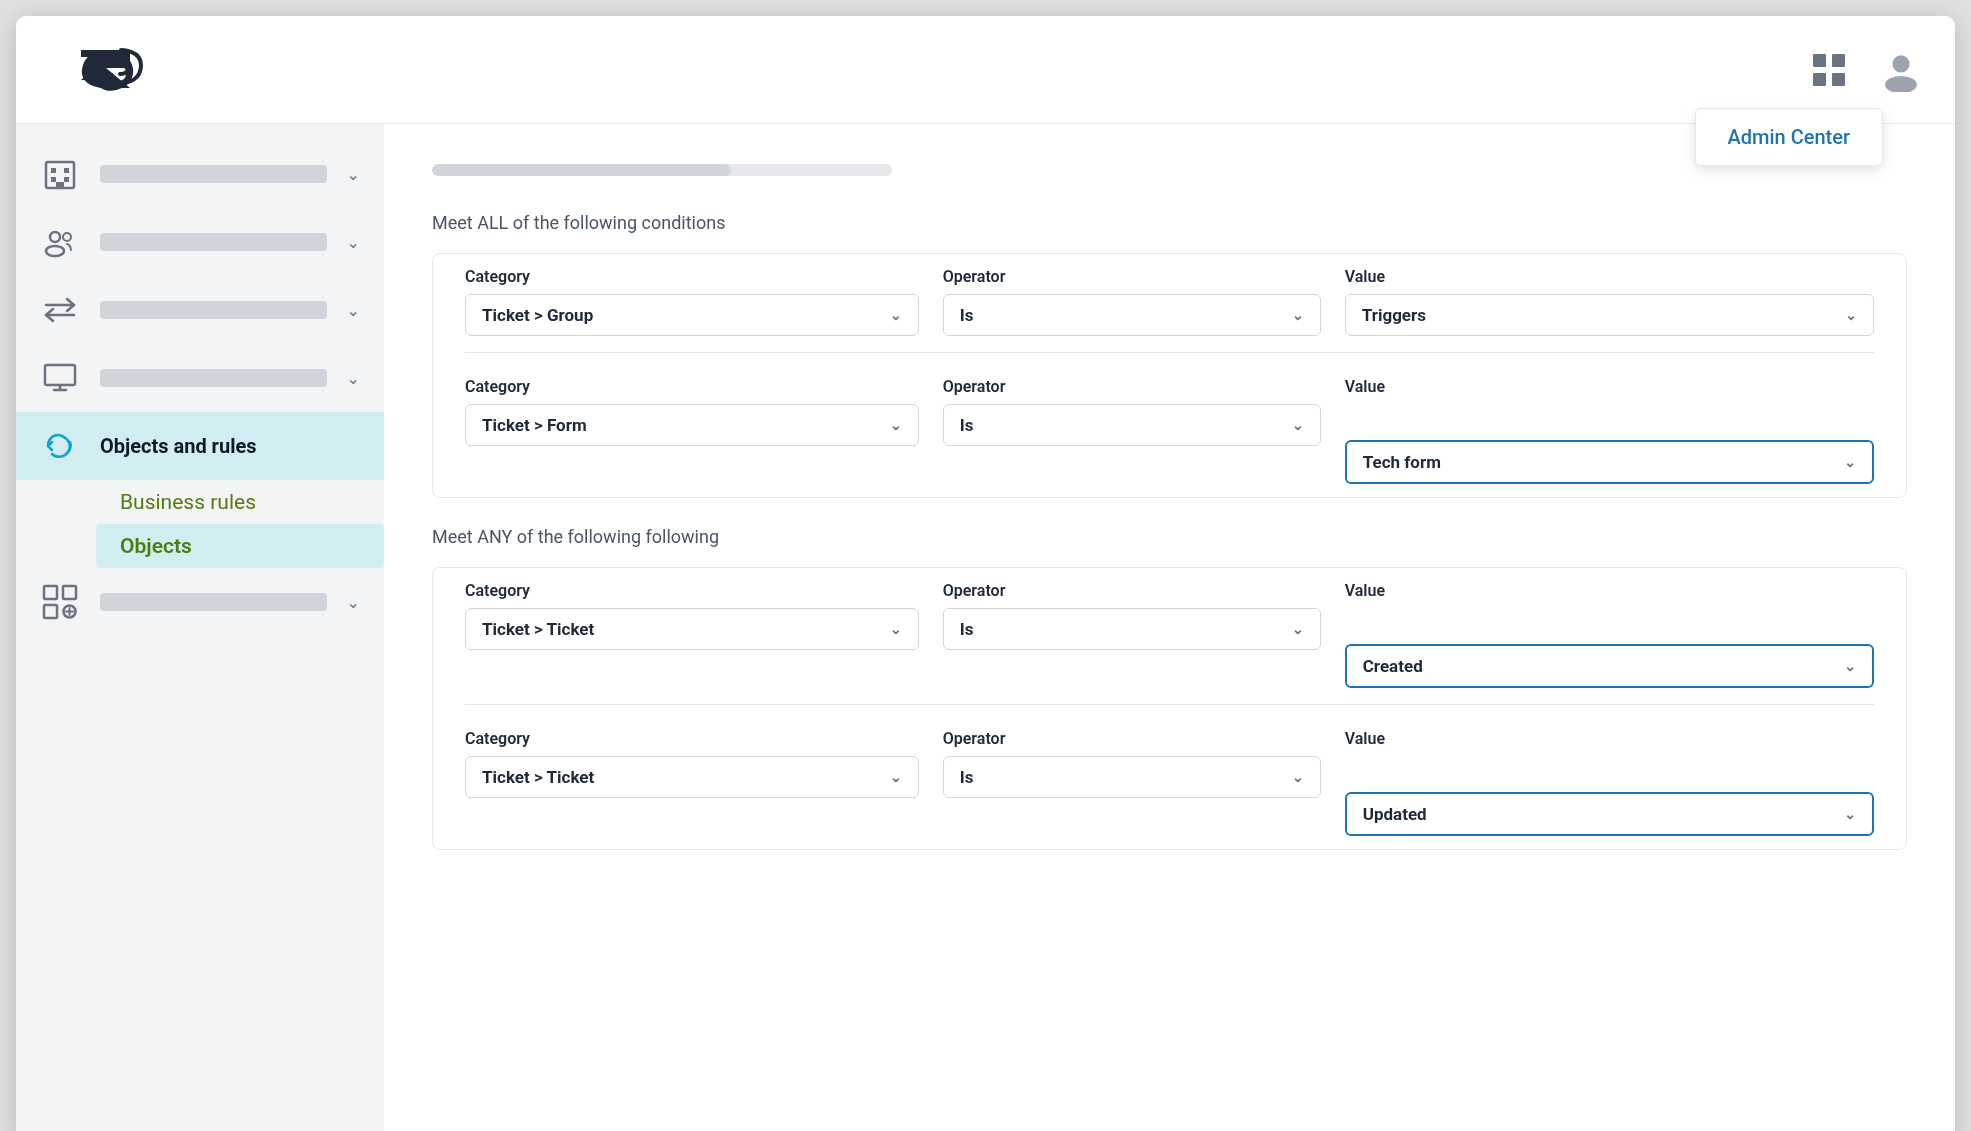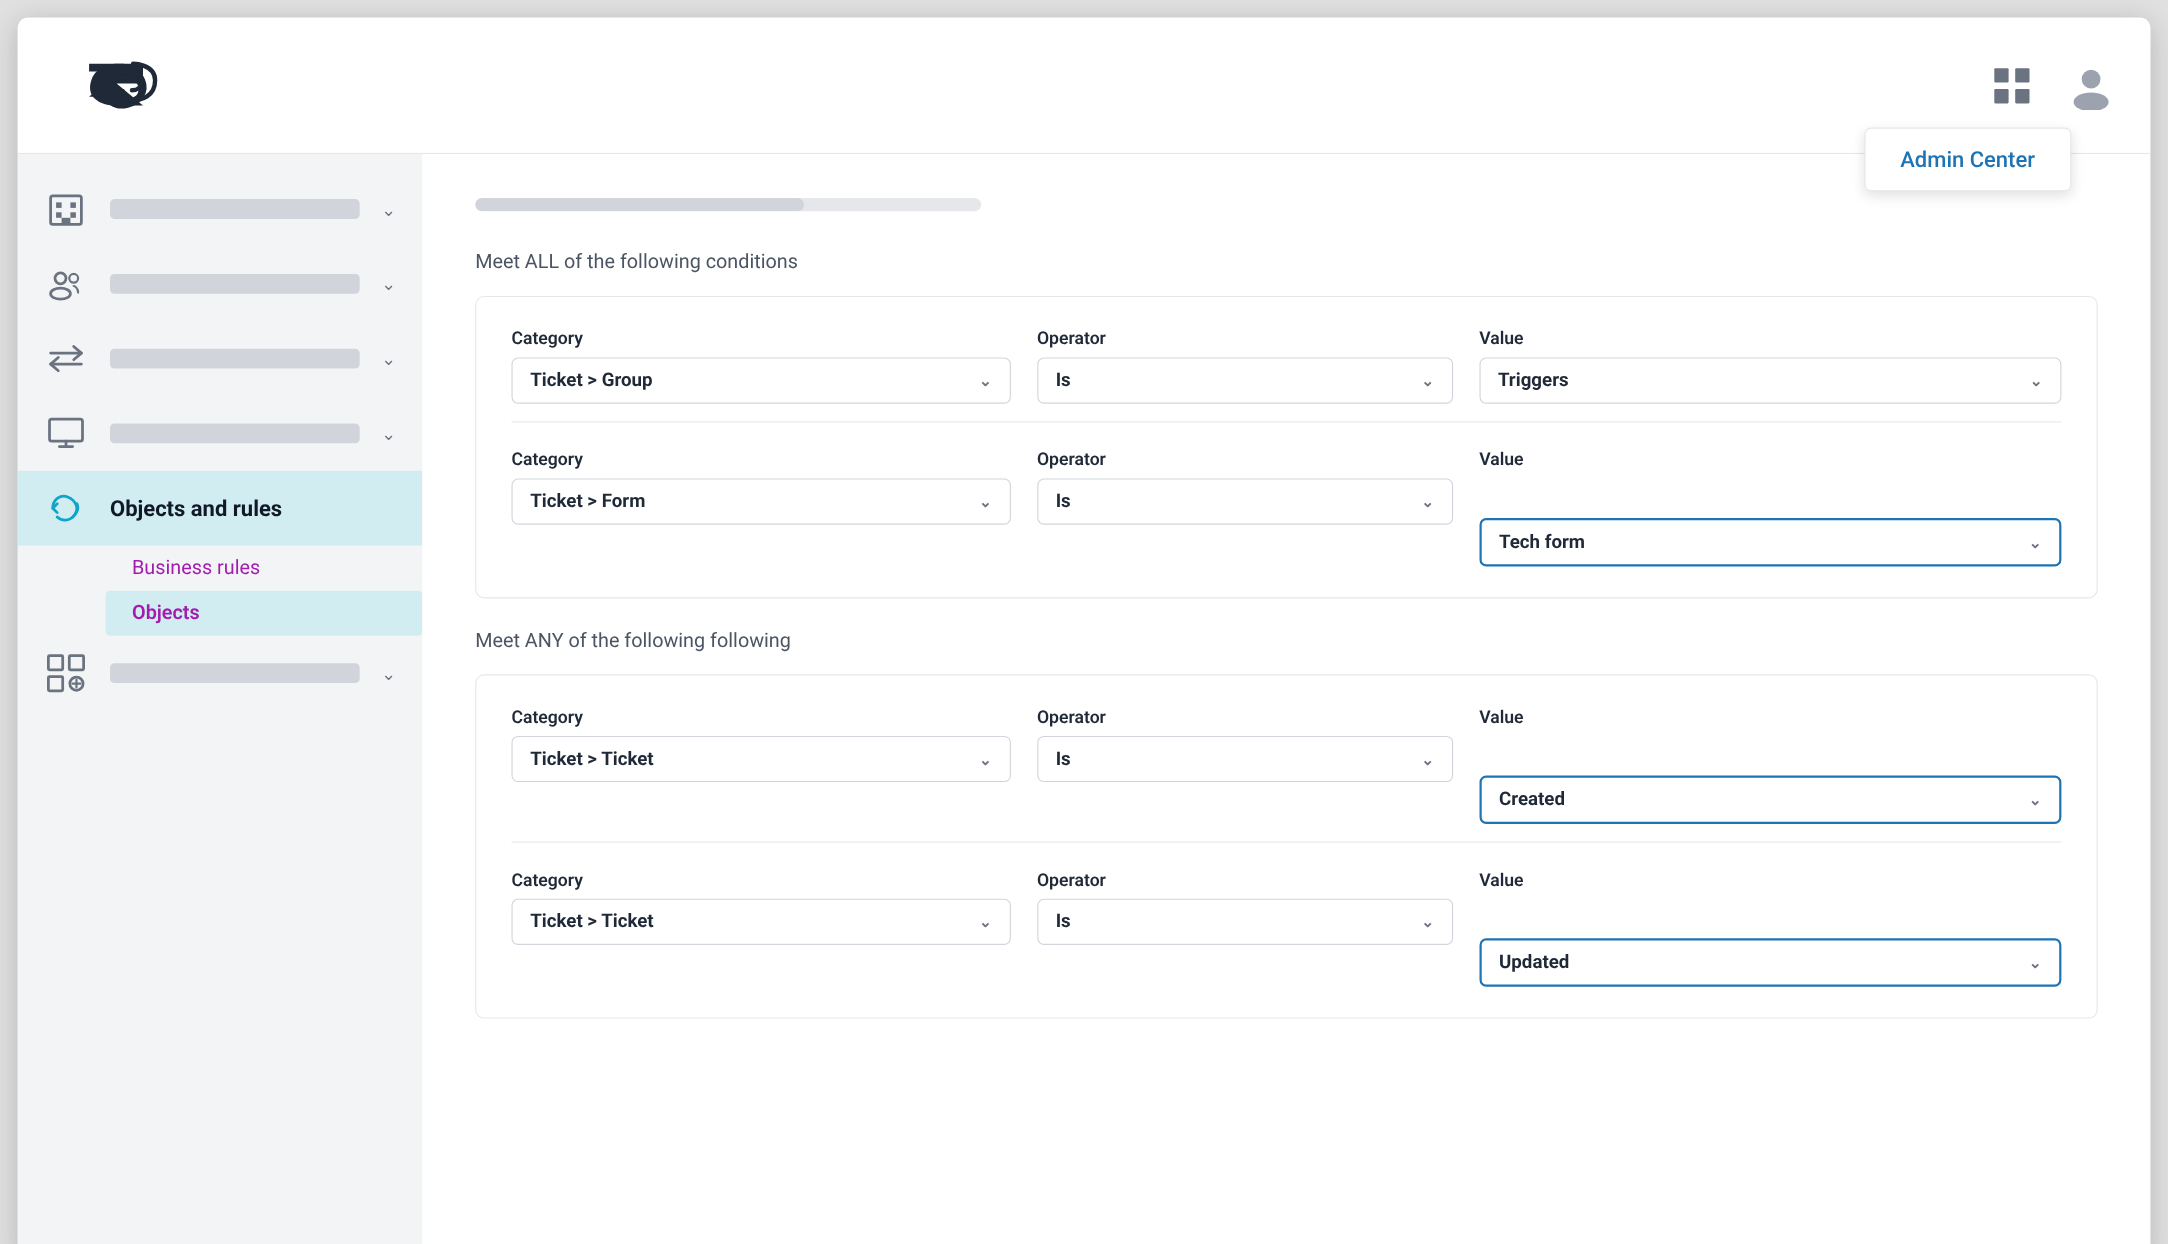--- a/index.html
+++ b/index.html
@@ -19,21 +19,21 @@
       background: #f3f4f6;
       border-radius: 10px;
       overflow: hidden;
       display: flex;
       flex-direction: column;
       box-shadow: 0 4px 24px rgba(0,0,0,0.18);
       position: relative;
     }
     
     .top-bar {
-      height: 124px;
+      height: 108px;
       background: #ffffff;
       display: flex;
       align-items: center;
       justify-content: space-between;
       padding: 0 32px;
       border-bottom: 1px solid #e5e7eb;
       flex-shrink: 0;
       position: relative;
       z-index: 10;
     }
@@ -133,22 +133,22 @@
     .sidebar-nav-item .nav-text {
       font-size: 20px;
       font-weight: 700;
       color: #111827;
     }
     .sidebar-sub-items {
       padding-left: 80px;
     }
     .sidebar-sub-item {
       padding: 10px 24px;
-      font-size: 18px;
-      color: #a21caf;
+      font-size: 21px;
+      color: #4d7c0f;
       cursor: pointer;
       border-radius: 4px;
     }
     .sidebar-sub-item.active {
       background: #d1edf2;
       font-weight: 600;
     }
     
     .content-area {
       flex: 1;
@@ -177,21 +177,21 @@
       width: 65%;
     }
     .section-label {
       font-size: 18px;
       color: #4b5563;
       margin-bottom: 20px;
     }
     .conditions-block {
       border: 1px solid #e5e7eb;
       border-radius: 8px;
-      padding: 28px 32px;
+      padding: 13px 32px;
       margin-bottom: 28px;
     }
     .condition-row {
       display: flex;
       gap: 24px;
       align-items: flex-start;
       margin-bottom: 16px;
     }
     .condition-row:last-child {
       margin-bottom: 0;

